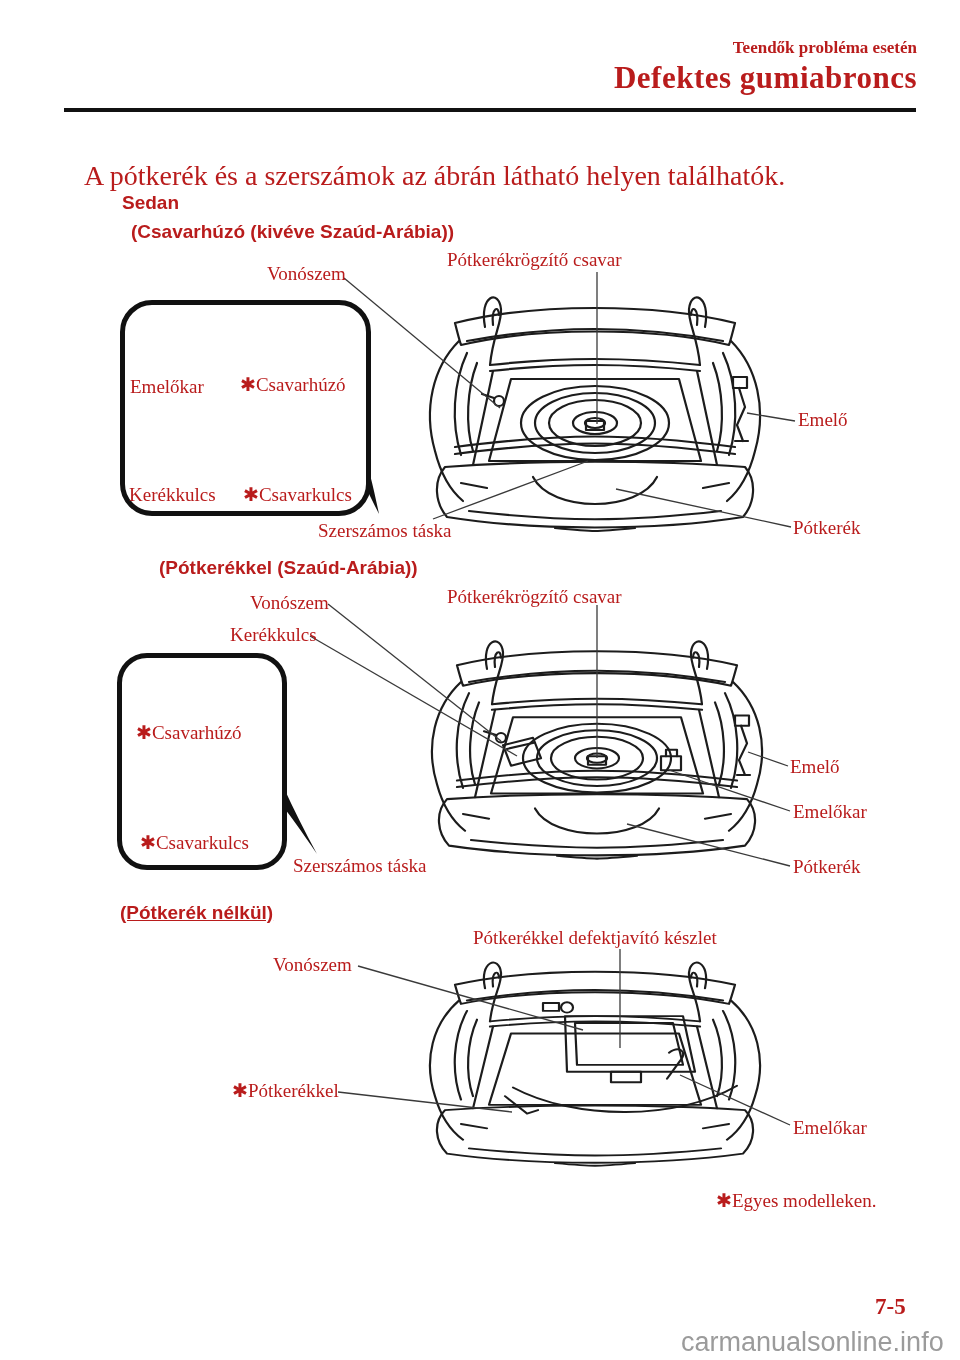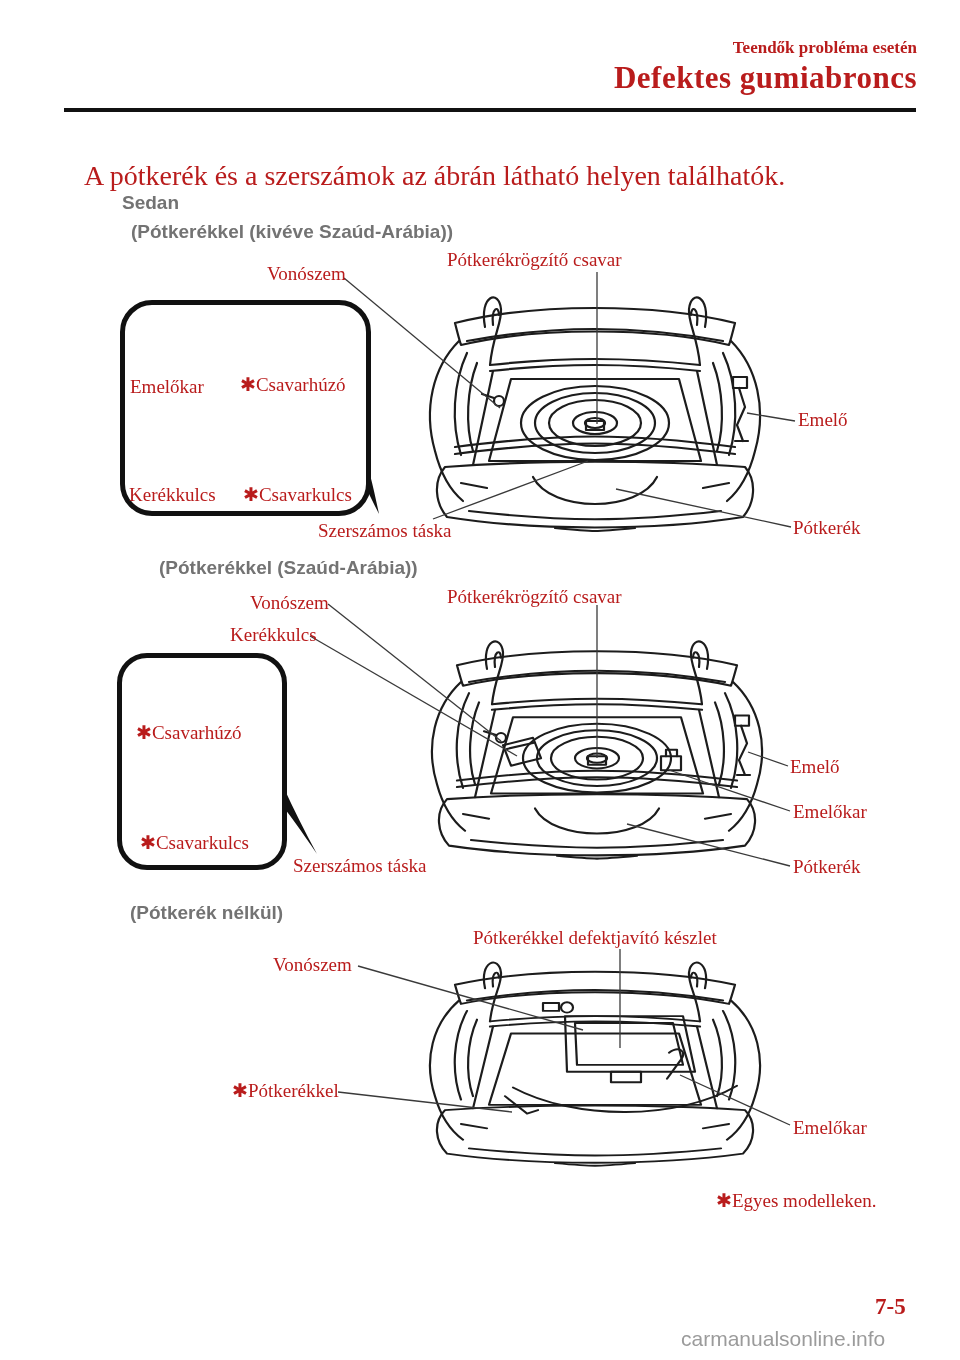--- a/index.html
+++ b/index.html
@@ -3,30 +3,30 @@
 <meta charset="utf-8">
 <style>
   html,body{margin:0;padding:0;}
   body{
     width:960px;height:1360px;position:relative;background:#ffffff;
     font-family:"Liberation Serif","DejaVu Serif",serif;color:#111;
     overflow:hidden;
   }
   .abs{position:absolute;white-space:nowrap;}
   .serif{font-family:"Liberation Serif","DejaVu Serif",serif;color:#b91c1c;}
-  .sans-b{font-family:"Liberation Sans","DejaVu Sans",sans-serif;font-weight:bold;color:#737373;}
+  .sans-b{font-family:"Liberation Sans","DejaVu Sans",sans-serif;font-weight:bold;color:#b91c1c;}
   .lbl{font-size:19px;line-height:1.1;}
   .kicker{font-size:17px;font-weight:bold;}
   .title{font-size:31px;font-weight:bold;letter-spacing:0.5px;}
   .rule{position:absolute;left:64px;top:108px;width:852px;height:4px;background:#111;}
   .intro{font-size:28px;}
   .h-sans{font-size:19px;}
   .toolbox{position:absolute;border:5px solid #111;border-radius:30px;background:#fff;}
   .pagenum{font-size:23px;font-weight:bold;}
-  .watermark{font-family:"Liberation Sans","DejaVu Sans",sans-serif;font-size:21px;color:#9b9b9b;}
+  .watermark{font-family:"Liberation Sans","DejaVu Sans",sans-serif;font-size:27px;color:#9b9b9b;}
   svg{position:absolute;left:0;top:0;}
   .art{stroke:#1c1c1c;stroke-width:2.2;fill:none;stroke-linecap:round;stroke-linejoin:round;}
   .leader{stroke:#3a3a3a;stroke-width:1.3;fill:none;}
   .fillb{fill:#111;stroke:none;}
 </style>
 </head>
 <body>
 
 <svg width="960" height="1360" viewBox="0 0 960 1360">
   <defs>
@@ -180,21 +180,21 @@
   </g>
 </svg>
 
 <div class="abs serif kicker" style="right:43px;top:38px;">Teendők probléma esetén</div>
 <div class="abs serif title" style="right:43px;top:60px;margin-left:8px;">Defektes gumiabroncs</div>
 <div class="rule"></div>
 
 <div class="abs serif intro" style="left:84px;top:160px;">A pótkerék és a szerszámok az ábrán látható helyen találhatók.</div>
 <div class="abs sans-b h-sans" style="left:122px;top:192px;">Sedan</div>
 
-<div class="abs sans-b h-sans" style="left:131px;top:221px;">(Pótkerékkel (kivéve Szaúd-Arábia))</div>
+<div class="abs sans-b h-sans" style="left:131px;top:221px;">(Csavarhúzó (kivéve Szaúd-Arábia))</div>
 <div class="toolbox" style="left:120px;top:300px;width:241px;height:206px;border-radius:32px;"></div>
 <div class="abs serif lbl" style="left:130px;top:377px;">Emelőkar</div>
 <div class="abs serif lbl" style="left:240px;top:375px;">✱Csavarhúzó</div>
 <div class="abs serif lbl" style="left:129px;top:485px;">Kerékkulcs</div>
 <div class="abs serif lbl" style="left:243px;top:485px;">✱Csavarkulcs</div>
 <div class="abs serif lbl" style="left:267px;top:264px;">Vonószem</div>
 <div class="abs serif lbl" style="left:447px;top:250px;">Pótkerékrögzítő csavar</div>
 <div class="abs serif lbl" style="left:798px;top:410px;">Emelő</div>
 <div class="abs serif lbl" style="left:318px;top:521px;">Szerszámos táska</div>
 <div class="abs serif lbl" style="left:793px;top:518px;">Pótkerék</div>
@@ -204,21 +204,21 @@
 <div class="abs serif lbl" style="left:136px;top:723px;">✱Csavarhúzó</div>
 <div class="abs serif lbl" style="left:140px;top:833px;">✱Csavarkulcs</div>
 <div class="abs serif lbl" style="left:250px;top:593px;">Vonószem</div>
 <div class="abs serif lbl" style="left:230px;top:625px;">Kerékkulcs</div>
 <div class="abs serif lbl" style="left:447px;top:587px;">Pótkerékrögzítő csavar</div>
 <div class="abs serif lbl" style="left:790px;top:757px;">Emelő</div>
 <div class="abs serif lbl" style="left:793px;top:802px;">Emelőkar</div>
 <div class="abs serif lbl" style="left:793px;top:857px;">Pótkerék</div>
 <div class="abs serif lbl" style="left:293px;top:856px;">Szerszámos táska</div>
 
-<div class="abs sans-b h-sans" style="left:130px;top:902px;">(Pótkerék nélkül)</div>
+<div class="abs sans-b h-sans" style="left:120px;top:902px;text-decoration:underline;">(Pótkerék nélkül)</div>
 <div class="abs serif lbl" style="left:473px;top:928px;">Pótkerékkel defektjavító készlet</div>
 <div class="abs serif lbl" style="left:273px;top:955px;">Vonószem</div>
 <div class="abs serif lbl" style="left:232px;top:1081px;">✱Pótkerékkel</div>
 <div class="abs serif lbl" style="left:793px;top:1118px;">Emelőkar</div>
 <div class="abs serif lbl" style="left:716px;top:1191px;">✱Egyes modelleken.</div>
 
 <div class="abs serif pagenum" style="left:875px;top:1294px;">7-5</div>
 <div class="abs watermark" style="left:681px;top:1327px;">carmanualsonline.info</div>
 
 </body></html>

